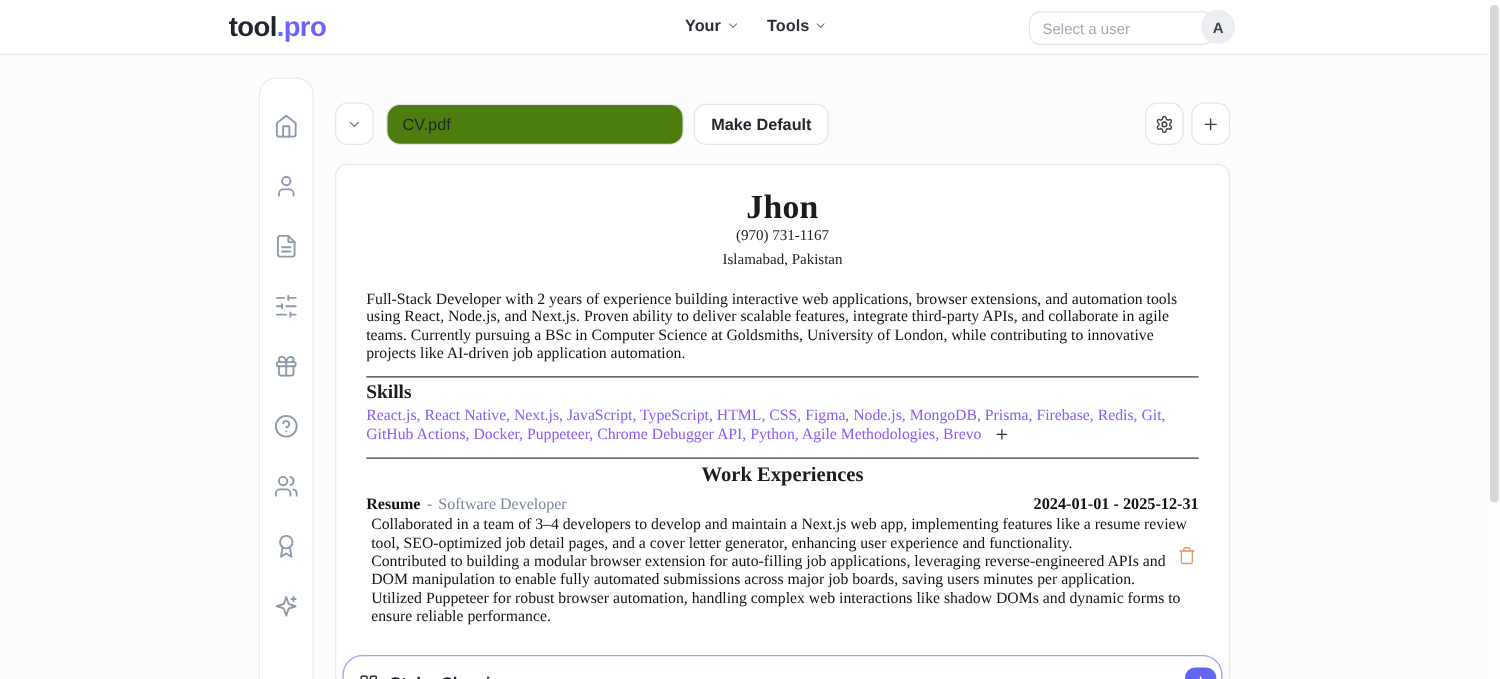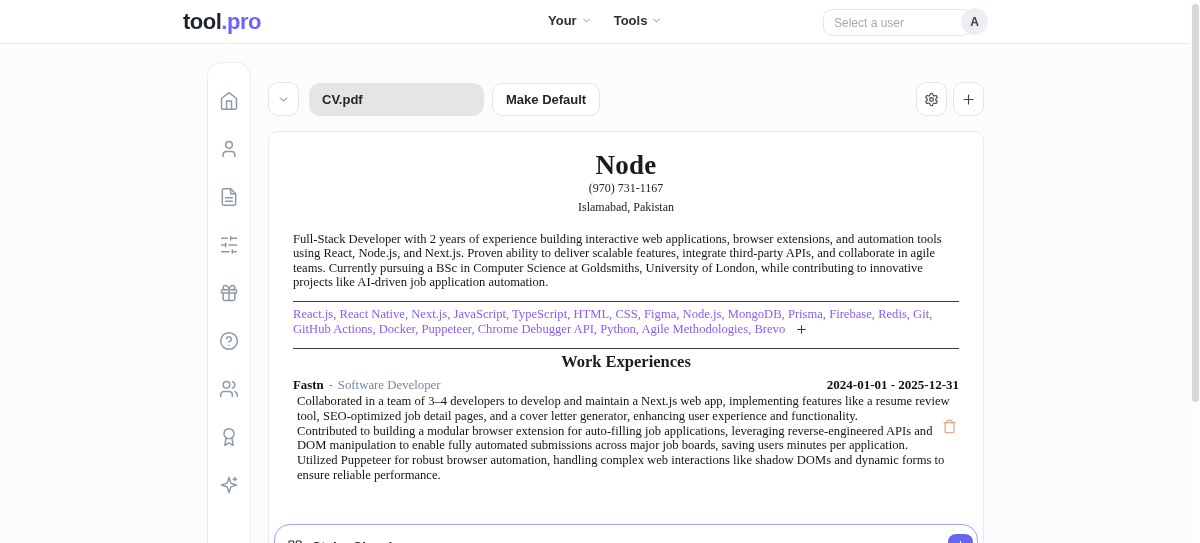--- a/index.html
+++ b/index.html
@@ -39,23 +39,23 @@
 
   
   .main { position:absolute; left:268px; top:60px; width:716px; }
   .page-title { font-size:19px; font-weight:800; color:#15181f; margin:10px 0 0 0; }
 
   .toolbar { margin-top:22px; display:flex; align-items:center; }
   .icon-btn { height:34px; background:#fff; border:1px solid #e6e6ea; border-radius:10px;
               display:flex; align-items:center; justify-content:center; cursor:pointer; }
   .chev-btn { width:31px; }
   .chev-btn svg { stroke:#6b7280; }
-  .resume-name-input { margin-left:10px; width:175px; height:33px; border:1px solid #e6e6ea;
-              border-radius:11px; padding:0 12px; font-size:13px; font-weight:700;
-              color:#23262e; outline:none; background:#e5e5e5; }
+  .resume-name-input { margin-left:10px; width:238px; height:33px; border:1px solid #e6e6ea;
+              border-radius:11px; padding:0 12px; font-size:13px; font-weight:400;
+              color:#23262e; outline:none; background:#4d7c0f; }
   .make-default-btn { margin-left:8px; height:33px; padding:0 13px; background:#fff;
               border:1px solid #e6e6ea; border-radius:10px; font-size:13px; font-weight:600;
               color:#23262e; cursor:pointer; font-family:"Liberation Sans", sans-serif; }
   .toolbar-right { margin-left:auto; display:flex; gap:6px; }
   .gear-btn, .plus-btn { width:31px; }
   .gear-btn svg { stroke:#3c3f46; }
   .plus-btn svg { stroke:#3c3f46; }
 
   
   .resume-card { margin-top:15px; width:716px; height:420px; background:#fff;
@@ -221,41 +221,42 @@
       <div class="icon-btn plus-btn">
         <svg class="ic" width="15" height="15" viewBox="0 0 24 24">
             <path d="M5 12h14"></path>
             <path d="M12 5v14"></path>
           </svg>
       </div>
     </div>
   </div>
 
   <div class="resume-card">
-    <div class="r-name">Node</div>
+    <div class="r-name">Jhon</div>
     <div class="r-contact">(970) 731-1167</div>
     <div class="r-location">Islamabad, Pakistan</div>
 
     <div class="r-summary">Full-Stack Developer with 2 years of experience building interactive web applications, browser extensions, and automation tools using React, Node.js, and Next.js. Proven ability to deliver scalable features, integrate third-party APIs, and collaborate in agile teams. Currently pursuing a BSc in Computer Science at Goldsmiths, University of London, while contributing to innovative projects like AI-driven job application automation.</div>
 
     <div class="r-section">
+      <div class="r-sec-title">Skills</div>
       <div class="r-skills-line"><span>React.js, React Native, Next.js, JavaScript, TypeScript, HTML, CSS, Figma, Node.js, MongoDB, Prisma, Firebase, Redis, Git, GitHub Actions, Docker, Puppeteer, Chrome Debugger API, Python, Agile Methodologies, Brevo</span><span class="add-skill">
             <svg class="ic" width="13" height="13" viewBox="0 0 24 24">
               <path d="M5 12h14"></path>
               <path d="M12 5v14"></path>
             </svg>
           </span></div>
     </div>
 
     <div class="r-section work-sec">
       <div class="r-sec-title">Work Experiences</div>
 
       <div class="work-entry">
         <div class="we-head">
-          <span class="we-company">Fastn</span>
+          <span class="we-company">Resume</span>
           <span class="we-sep">-</span>
           <span class="we-title">Software Developer</span>
           <span class="we-dates">2024-01-01  -  2025-12-31</span>
         </div>
         <div class="we-bullets">
           <div class="we-bullet">Collaborated in a team of 3–4 developers to develop and maintain a Next.js web app, implementing features like a resume review tool, SEO-optimized job detail pages, and a cover letter generator, enhancing user experience and functionality.</div>
           <div class="we-bullet">Contributed to building a modular browser extension for auto-filling job applications, leveraging reverse-engineered APIs and DOM manipulation to enable fully automated submissions across major job boards, saving users minutes per application.</div>
           <div class="we-bullet">Utilized Puppeteer for robust browser automation, handling complex web interactions like shadow DOMs and dynamic forms to ensure reliable performance.</div>
 
         </div>

